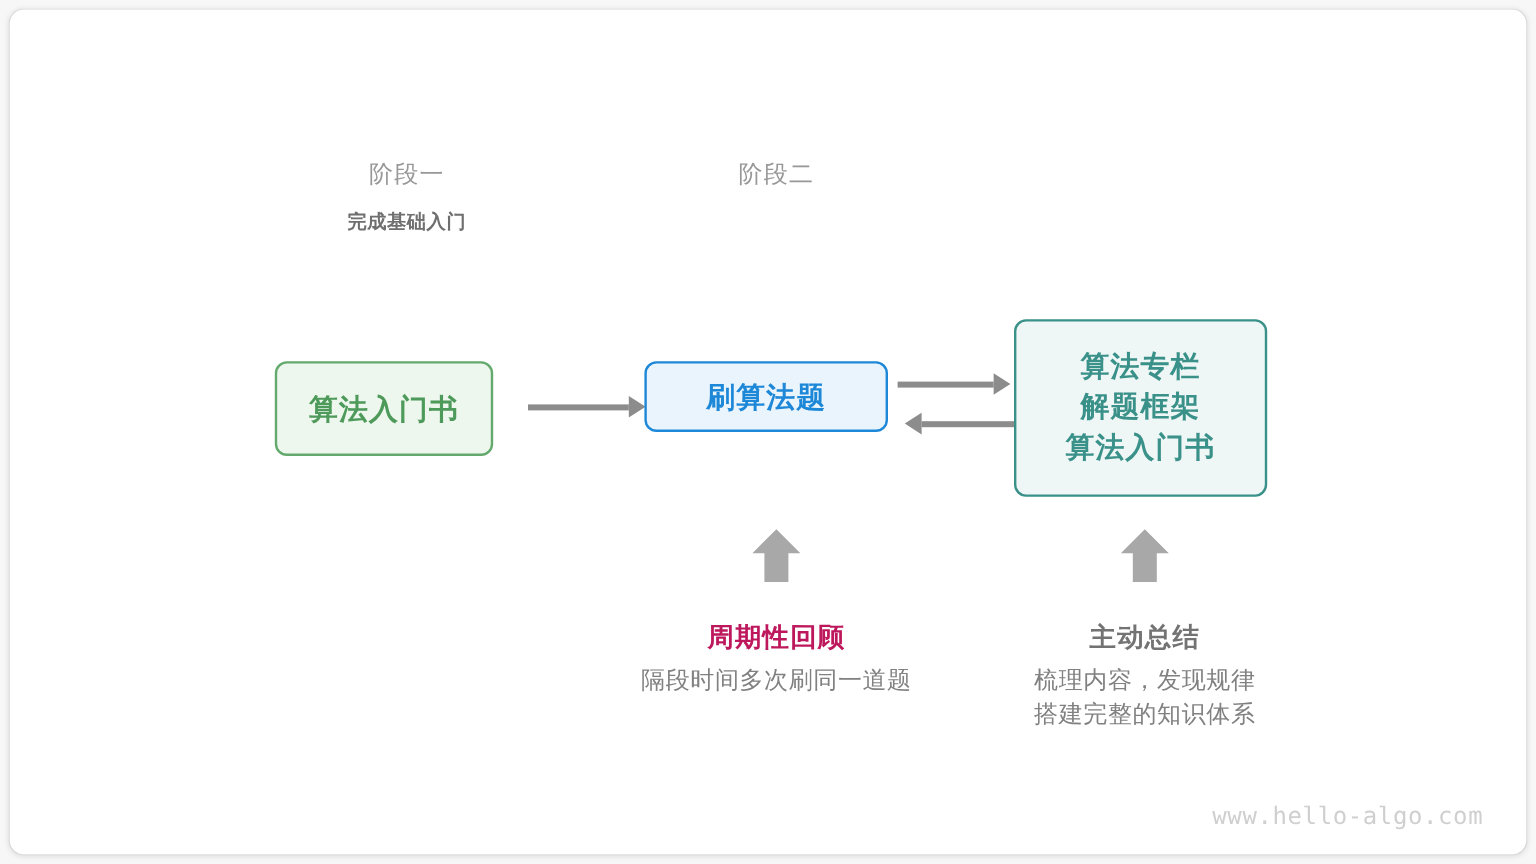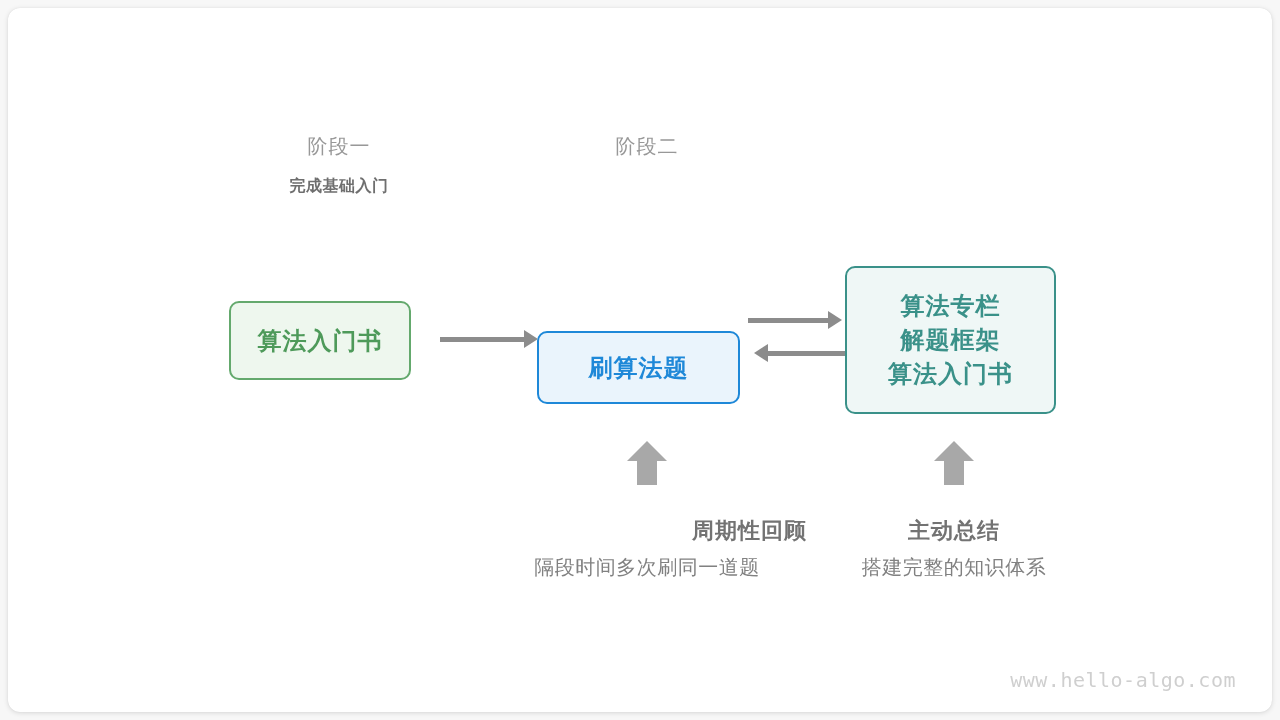--- a/index.html
+++ b/index.html
@@ -104,21 +104,21 @@
     position: absolute;
     width: 320px;
     text-align: center;
   }
   .note-title {
     font-size: 22px;
     font-weight: bold;
     letter-spacing: 1px;
     line-height: 1;
   }
-  .note-title.blue { color: #737373; text-align: right; }
+  .note-title.blue { color: #be185d; }
   .note-title.teal { color: #737373; }
   .note-desc {
     margin-top: 11px;
     font-size: 20px;
     color: #818181;
     line-height: 1.45;
     letter-spacing: 0.5px;
   }
   .watermark {
     position: absolute;
@@ -144,21 +144,21 @@
       <div class="stage-label">阶段二</div>
     </div>
 
     <div class="node node-green" style="left:221px; top:293px; width:182px; height:79px;">
       <span>算法入门书</span>
     </div>
 
     <div class="arrow-h" style="left:432px; top:329px; width:84px;"></div>
     <div class="arrow-head-right" style="left:516px; top:322px;"></div>
 
-    <div class="node node-blue" style="left:529px; top:293px; width:203px; height:73px;margin-top:30px;">
+    <div class="node node-blue" style="left:529px; top:293px; width:203px; height:59px;">
       <span>刷算法题</span>
     </div>
 
     <div class="arrow-h" style="left:740px; top:310px; width:80px;"></div>
     <div class="arrow-head-right" style="left:820px; top:303px;"></div>
 
     <div class="arrow-h" style="left:760px; top:343px; width:80px;"></div>
     <div class="arrow-head-left" style="left:746px; top:336px;"></div>
 
     <div class="node node-teal" style="left:837px; top:258px; width:211px; height:148px;">
@@ -182,20 +182,21 @@
     <div class="note" style="left:479px; top:512px;">
       <div class="note-title blue">周期性回顾</div>
       <div class="note-desc">
         <div>隔段时间多次刷同一道题</div>
       </div>
     </div>
 
     <div class="note" style="left:786px; top:512px;">
       <div class="note-title teal">主动总结</div>
       <div class="note-desc">
+        <div>梳理内容，发现规律</div>
         <div>搭建完整的知识体系</div>
       </div>
     </div>
 
     <div class="watermark">www.hello-algo.com</div>
 
   </div>
 </div>
 
 </body></html>

